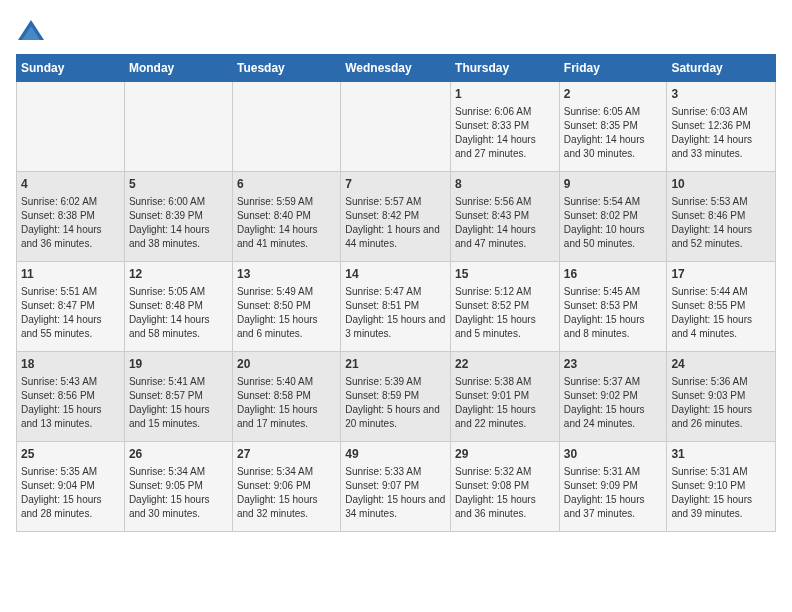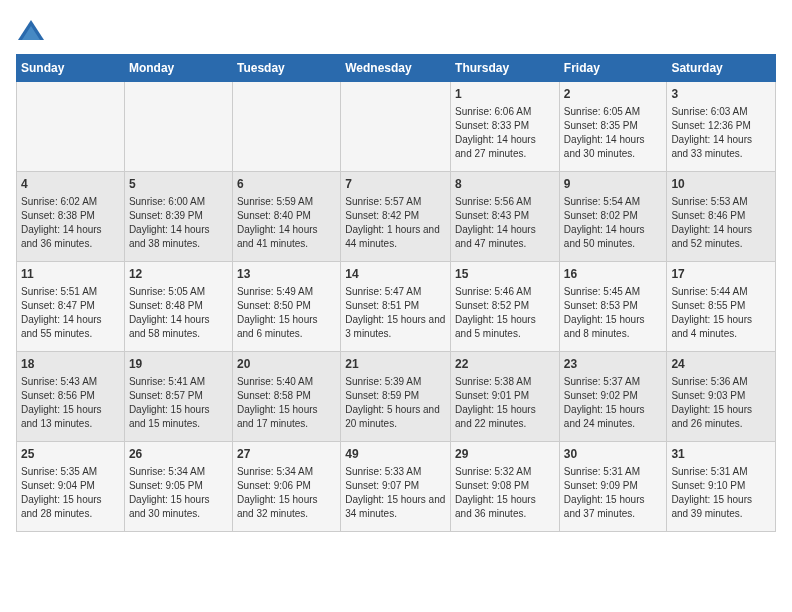--- a/index.html
+++ b/index.html
@@ -181,21 +181,21 @@
         <td>
           <span class="day-num">8</span>
           <div>Sunrise: 5:56 AM</div>
           <div>Sunset: 8:43 PM</div>
           <div>Daylight: 14 hours and 47 minutes.</div>
         </td>
         <td>
           <span class="day-num">9</span>
           <div>Sunrise: 5:54 AM</div>
           <div>Sunset: 8:02 PM</div>
-          <div>Daylight: 14 hours and 50 minutes.</div>
+          <div>Daylight: 10 hours and 50 minutes.</div>
         </td>
         <td>
           <span class="day-num">10</span>
           <div>Sunrise: 5:53 AM</div>
           <div>Sunset: 8:46 PM</div>
           <div>Daylight: 14 hours and 52 minutes.</div>
         </td>
       </tr>
       <tr>
         <td>
@@ -217,21 +217,21 @@
           <div>Daylight: 15 hours and 6 minutes.</div>
         </td>
         <td>
           <span class="day-num">14</span>
           <div>Sunrise: 5:47 AM</div>
           <div>Sunset: 8:51 PM</div>
           <div>Daylight: 15 hours and 3 minutes.</div>
         </td>
         <td>
           <span class="day-num">15</span>
-          <div>Sunrise: 5:46 AM</div>
+          <div>Sunrise: 5:12 AM</div>
           <div>Sunset: 8:52 PM</div>
           <div>Daylight: 15 hours and 5 minutes.</div>
         </td>
         <td>
           <span class="day-num">16</span>
           <div>Sunrise: 5:45 AM</div>
           <div>Sunset: 8:53 PM</div>
           <div>Daylight: 15 hours and 8 minutes.</div>
         </td>
         <td>

